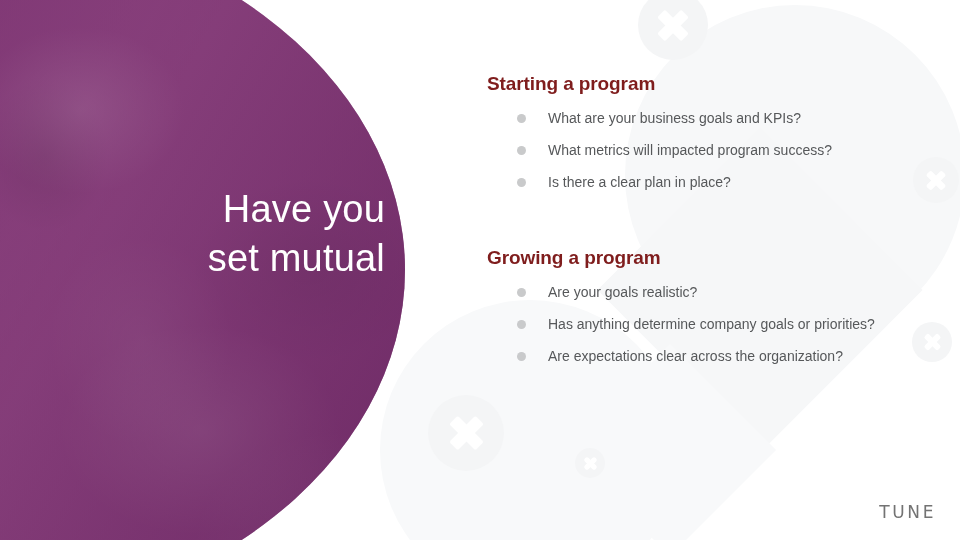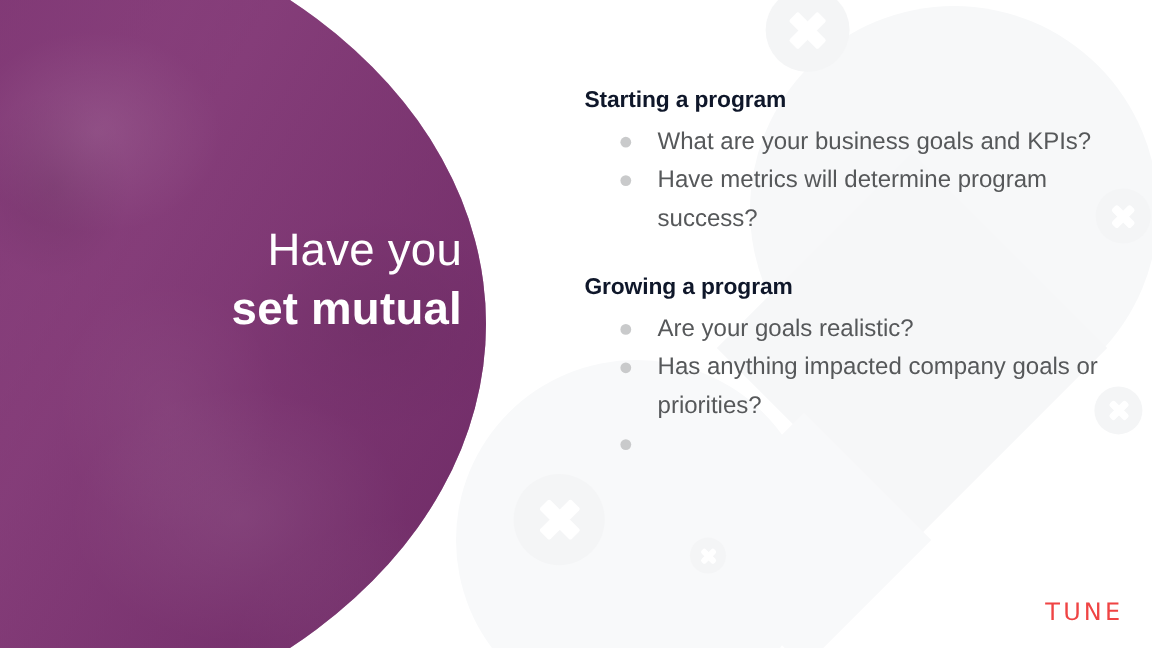--- a/index.html
+++ b/index.html
@@ -132,52 +132,52 @@
     display: block;
     letter-spacing: .2px;
   }
   .title-light {
     font-size: 38px;
     font-weight: 300;
     line-height: 46px;
   }
   .title-bold {
     font-size: 38px;
-    font-weight: 700;
+    font-weight: 400;
     line-height: 52px;
   }
 
   
   .content {
     position: absolute;
     left: 487px;
     top: 72px;
     width: 430px;
     z-index: 3;
   }
   .group + .group {
-    margin-top: 30px;
+    margin-top: 48px;
   }
   .group-heading {
     font-size: 19px;
     font-weight: 700;
-    color: #0f172a;
+    color: #7f1d1d;
     line-height: 24px;
     margin: 0 0 6px 0;
     letter-spacing: -.1px;
   }
   .bullets {
     list-style: none;
     margin: 0;
     padding: 0;
   }
   .bullet-item {
     position: relative;
     padding-left: 61px;
-    font-size: 20px;
+    font-size: 14px;
     font-weight: 400;
     color: #56585a;
     line-height: 32px;
     margin-bottom: 0;
   }
   .bullet-dot {
     position: absolute;
     left: 30px;
     top: 12px;
     width: 9px;
@@ -185,24 +185,24 @@
     border-radius: 50%;
     background: #c9cacb;
   }
 
   
   .logo {
     position: absolute;
     right: 24px;
     bottom: 18px;
     z-index: 3;
-    font-size: 20px;
+    font-size: 17px;
     font-weight: 400;
     letter-spacing: 2.6px;
-    color: #ef4444;
+    color: #737373;
     font-family: "DejaVu Sans", sans-serif;
   }
 </style>
 </head>
 <body>
 
 <div class="slide">
 
   <div class="wm-layer">
     <div class="wm wm-bigcircle"></div>
@@ -246,38 +246,43 @@
 
     <div class="group">
       <h2 class="group-heading">Starting a program</h2>
       <ul class="bullets">
         <li class="bullet-item">
           <span class="bullet-dot"></span>
           <span>What are your business goals and KPIs?</span>
         </li>
         <li class="bullet-item">
           <span class="bullet-dot"></span>
-          <span>Have metrics will determine program success?</span>
+          <span>What metrics will impacted program success?</span>
+        </li>
+        <li class="bullet-item">
+          <span class="bullet-dot"></span>
+          <span>Is there a clear plan in place?</span>
         </li>
       </ul>
     </div>
 
     <div class="group">
       <h2 class="group-heading">Growing a program</h2>
       <ul class="bullets">
         <li class="bullet-item">
           <span class="bullet-dot"></span>
           <span>Are your goals realistic?</span>
         </li>
         <li class="bullet-item">
           <span class="bullet-dot"></span>
-          <span>Has anything impacted company goals or priorities?</span>
-        </li>
-        <li class="bullet-item">
-          <span class="bullet-dot"></span>
+          <span>Has anything determine company goals or priorities?</span>
+        </li>
+        <li class="bullet-item">
+          <span class="bullet-dot"></span>
+          <span>Are expectations clear across the organization?</span>
         </li>
       </ul>
     </div>
 
   </div>
 
   <div class="logo">TUNE</div>
 
 </div>
 

